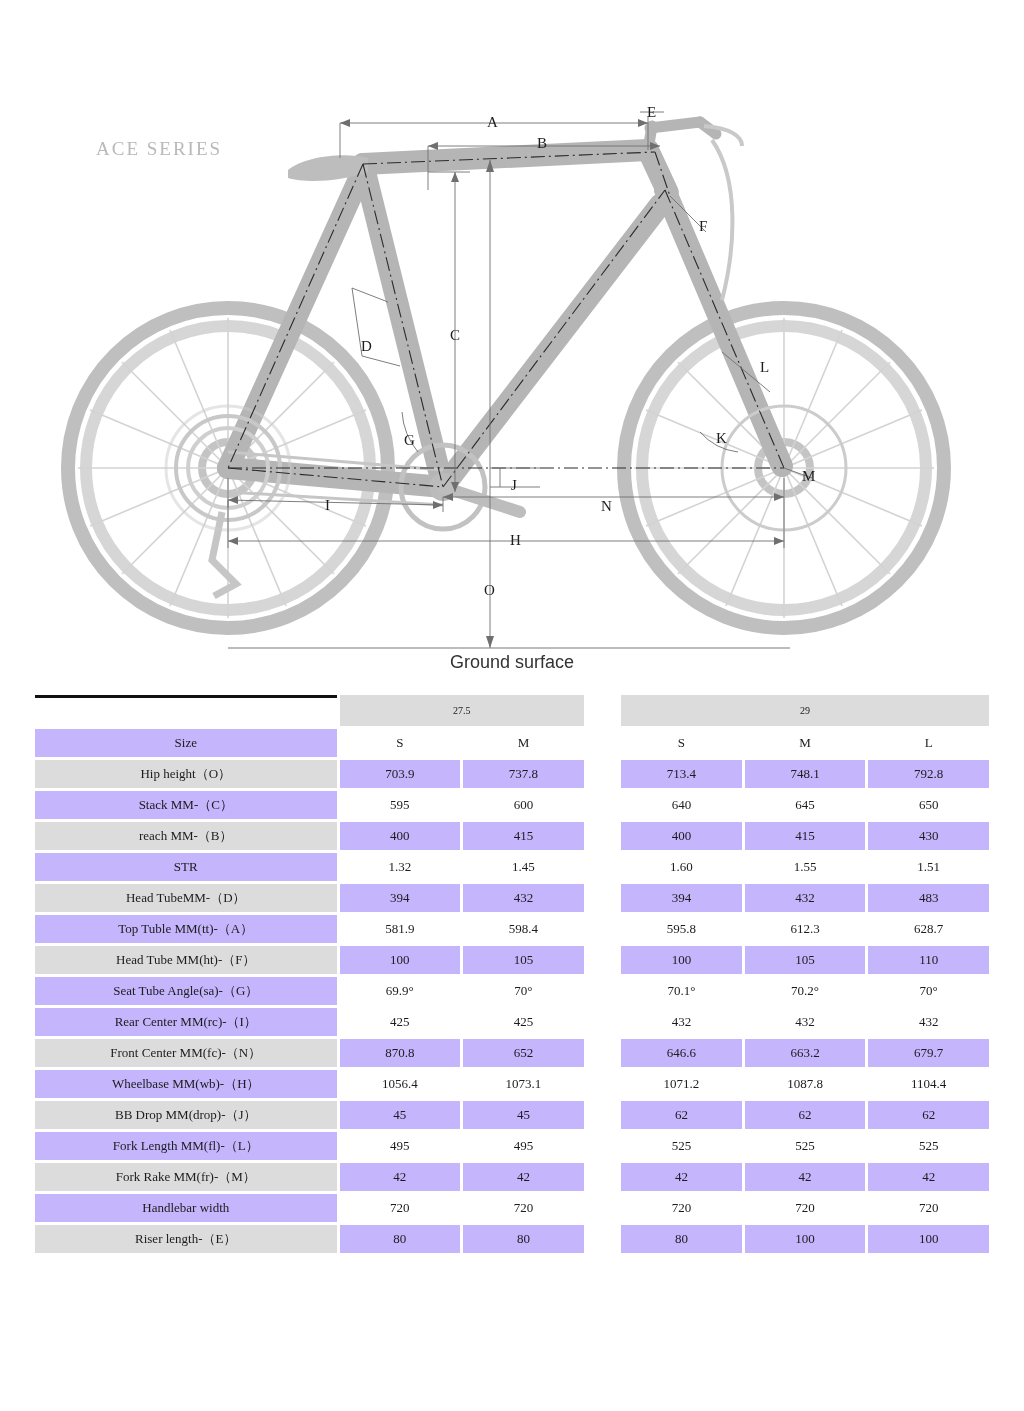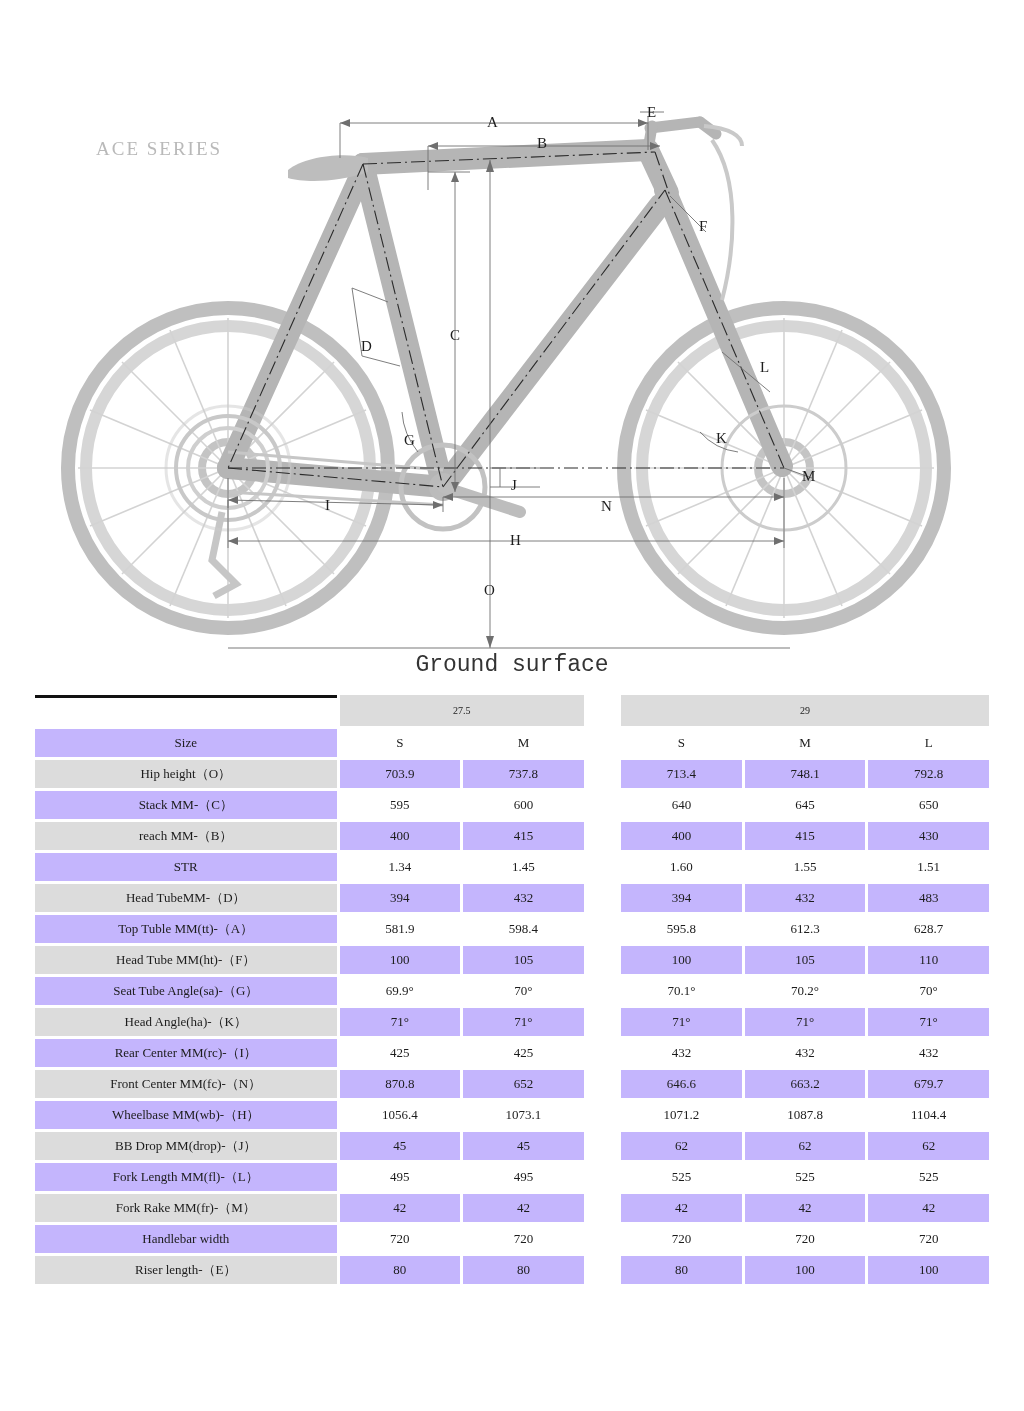--- a/index.html
+++ b/index.html
@@ -35,23 +35,23 @@
     position: absolute;
     left: 0;
     top: 0;
   }
   #ground-caption {
     position: absolute;
     left: 0;
     top: 652px;
     width: 1024px;
     text-align: center;
-    font-size: 23px;
+    font-size: 18px;
     color: #333;
-    font-family: Liberation Mono, monospace;
+    font-family: Liberation Sans, sans-serif;
   }
 
   
   #spec-table-wrap {
     position: absolute;
     left: 0;
     top: 692px;
     width: 1024px;
   }
   table.spec {
@@ -329,21 +329,21 @@
           <td class="label shade">reach MM-（B）</td>
           <td class="shade">400</td>
           <td class="shade">415</td>
           <td class="gap"></td>
           <td class="shade">400</td>
           <td class="shade">415</td>
           <td class="shade">430</td>
         </tr>
         <tr>
           <td class="label plain">STR</td>
-          <td class="plain">1.34</td>
+          <td class="plain">1.32</td>
           <td class="plain">1.45</td>
           <td class="gap"></td>
           <td class="plain">1.60</td>
           <td class="plain">1.55</td>
           <td class="plain">1.51</td>
         </tr>
         <tr>
           <td class="label shade">Head TubeMM-（D）</td>
           <td class="shade">394</td>
           <td class="shade">432</td>
@@ -373,29 +373,20 @@
         <tr>
           <td class="label plain">Seat Tube Angle(sa)-（G）</td>
           <td class="plain">69.9°</td>
           <td class="plain">70°</td>
           <td class="gap"></td>
           <td class="plain">70.1°</td>
           <td class="plain">70.2°</td>
           <td class="plain">70°</td>
         </tr>
         <tr>
-          <td class="label shade">Head Angle(ha)-（K）</td>
-          <td class="shade">71°</td>
-          <td class="shade">71°</td>
-          <td class="gap"></td>
-          <td class="shade">71°</td>
-          <td class="shade">71°</td>
-          <td class="shade">71°</td>
-        </tr>
-        <tr>
           <td class="label plain">Rear Center MM(rc)-（I）</td>
           <td class="plain">425</td>
           <td class="plain">425</td>
           <td class="gap"></td>
           <td class="plain">432</td>
           <td class="plain">432</td>
           <td class="plain">432</td>
         </tr>
         <tr>
           <td class="label shade">Front Center MM(fc)-（N）</td>

